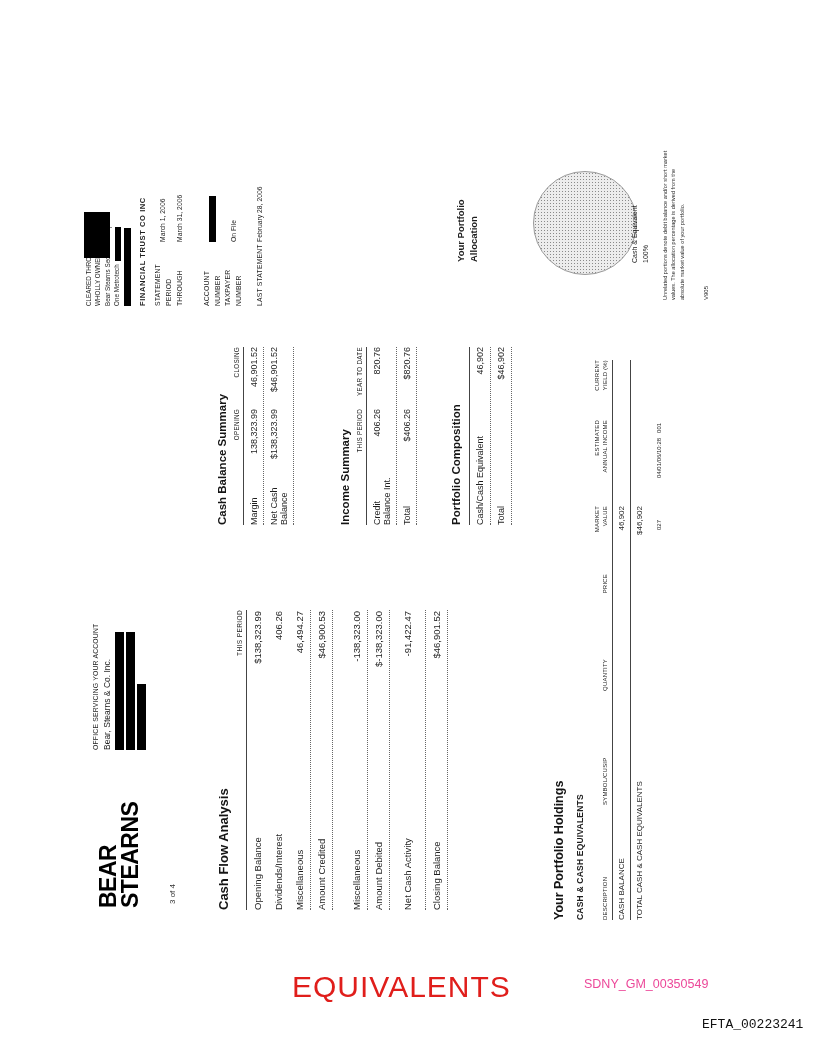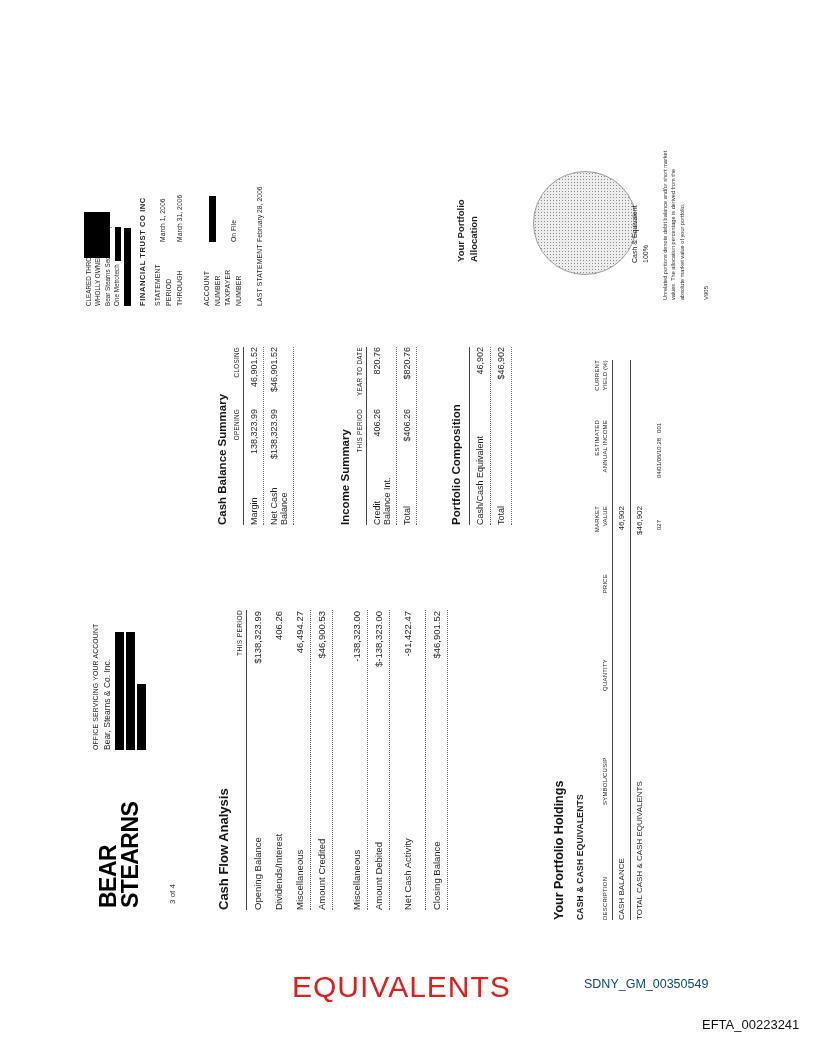--- a/index.html
+++ b/index.html
@@ -74,22 +74,22 @@
   .c-est{width:86px;text-align:right;} .c-yld{width:60px;text-align:right;}
   .h-row { display:flex; font-size:8px; padding:4px 0; }
   .h-row .r-desc{width:203px;} .h-row .r-qty{width:58px;} .h-row .r-price{width:85px;}
   .h-row .r-mkt{width:68px;text-align:right;} .h-row .r-est{width:86px;} .h-row .r-yld{width:60px;}
   .h-divider { border-bottom:1px solid #444; }
   .h-footer { margin-top:8px; font-size:6px; display:flex; }
   .h-footer span { white-space:pre; }
   .f1 { margin-left:390px; } .f2 { margin-left:42px; }
 
   .confidential { position:absolute; left:292px; top:970px; font-size:30px; letter-spacing:1px; color:#e01e1b; }
-  .bates-sdny { position:absolute; left:584px; top:977px; font-size:12.5px; color:#0c4a6e; }
-  .bates-efta { position:absolute; left:702px; top:1017px; font-size:13px; font-family:Liberation Sans, sans-serif; color:#111; }
+  .bates-sdny { position:absolute; left:584px; top:977px; font-size:12.5px; color:#ec4899; }
+  .bates-efta { position:absolute; left:702px; top:1017px; font-size:13px; font-family:Liberation Mono, monospace; color:#111; }
 </style>
 </head>
 <body>
 
 <div>
 
   <div class="landscape">
 
     <div class="abs logo">
       <div>BEAR</div>

